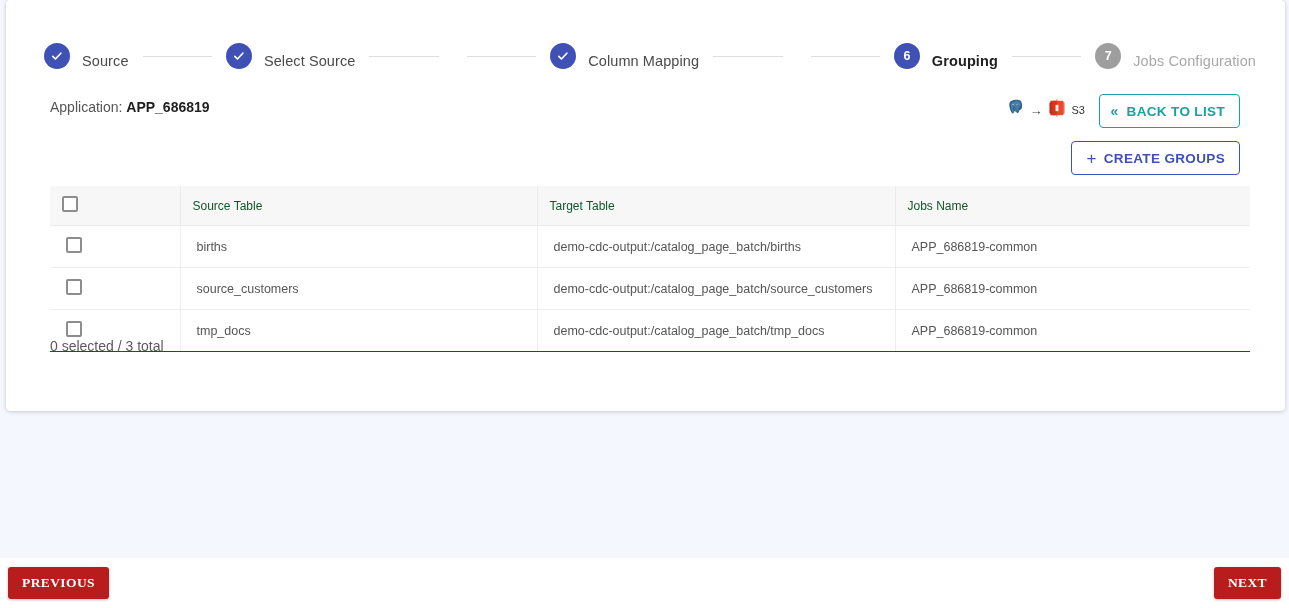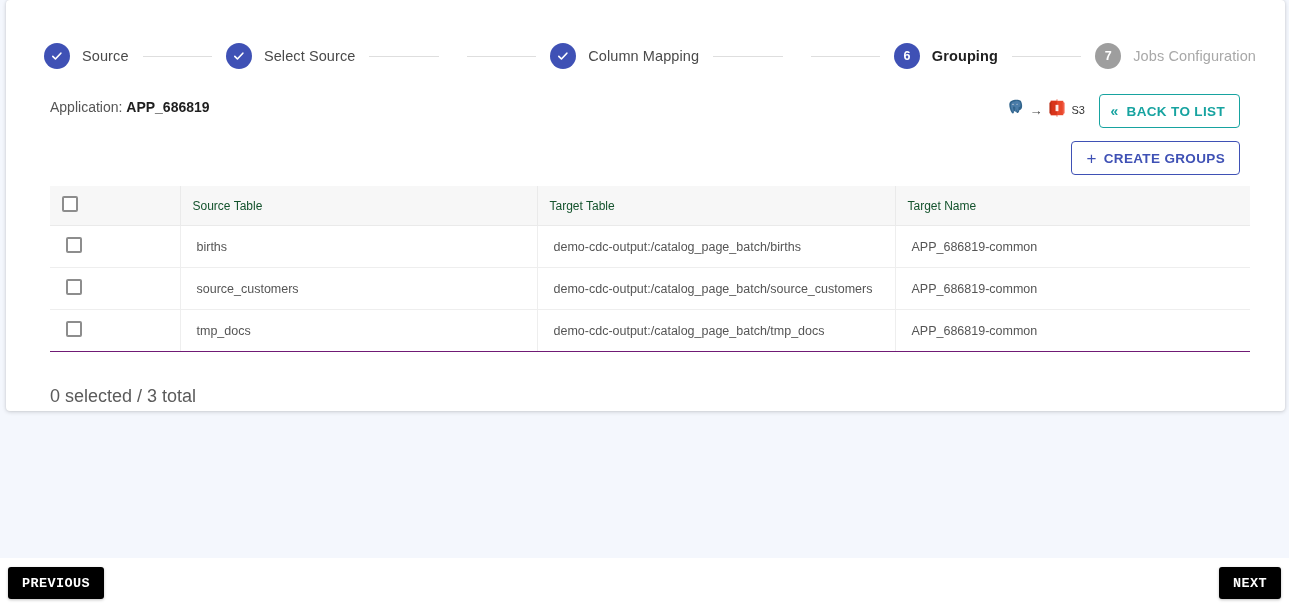--- a/index.html
+++ b/index.html
@@ -36,21 +36,21 @@
     position: absolute;
     left: 38px;
     top: 40px;
     width: 1212px;
     height: 32px;
     display: flex;
     align-items: center;
   }
   .step {
     display: flex;
-    align-items: center;
+    align-items: flex-end;
     flex: 0 0 auto;
     white-space: nowrap;
   }
   .step-circle {
     width: 26px;
     height: 26px;
     border-radius: 50%;
     background: #3f51b5;
     color: #ffffff;
     display: flex;
@@ -205,49 +205,48 @@
     background: #ffffff;
     display: inline-block;
     cursor: pointer;
   }
   .check-cell { padding-left: 14px; }
 
   .count-line {
     position: absolute;
     left: 44px;
     top: 338px;
-    font-size: 18px;
+    font-size: 14px;
     color: #5b5b5b;
-    margin-top: 48px;
   }
 
   
   .bottom-bar {
     position: absolute;
     left: 0;
     top: 558px;
     width: 1289px;
     height: 50px;
     background: #ffffff;
   }
   .btn-nav {
     position: absolute;
     top: 9px;
     height: 32px;
-    background: #000000;
+    background: #b91c1c;
     color: #ffffff;
     border: none;
     border-radius: 3px;
     font-size: 13.5px;
     font-weight: bold;
     letter-spacing: 0.4px;
     padding: 0 14px;
     cursor: pointer;
     box-shadow: 0 1px 3px rgba(0,0,0,0.25);
-    font-family: Liberation Mono, monospace;
+    font-family: Liberation Serif, serif;
   }
   .btn-prev { left: 8px; }
   .btn-next { right: 8px; }
 </style>
 </head>
 <body>
 
 <div class="page">
 
   <div class="card">
@@ -341,21 +340,21 @@
             <col class="col-target">
             <col class="col-group">
         </colgroup>
         <thead>
           <tr>
             <th class="check-cell">
               <span class="cbox"></span>
             </th>
             <th>Source Table</th>
             <th>Target Table</th>
-            <th>Target Name</th>
+            <th>Jobs Name</th>
           </tr>
         </thead>
         <tbody id="table-body">
             <tr>
               <td class="check-cell"><span class="cbox"></span></td>
               <td>births</td>
               <td>demo-cdc-output:/catalog_page_batch/births</td>
               <td>APP_686819-common</td>
             </tr>
             <tr>

